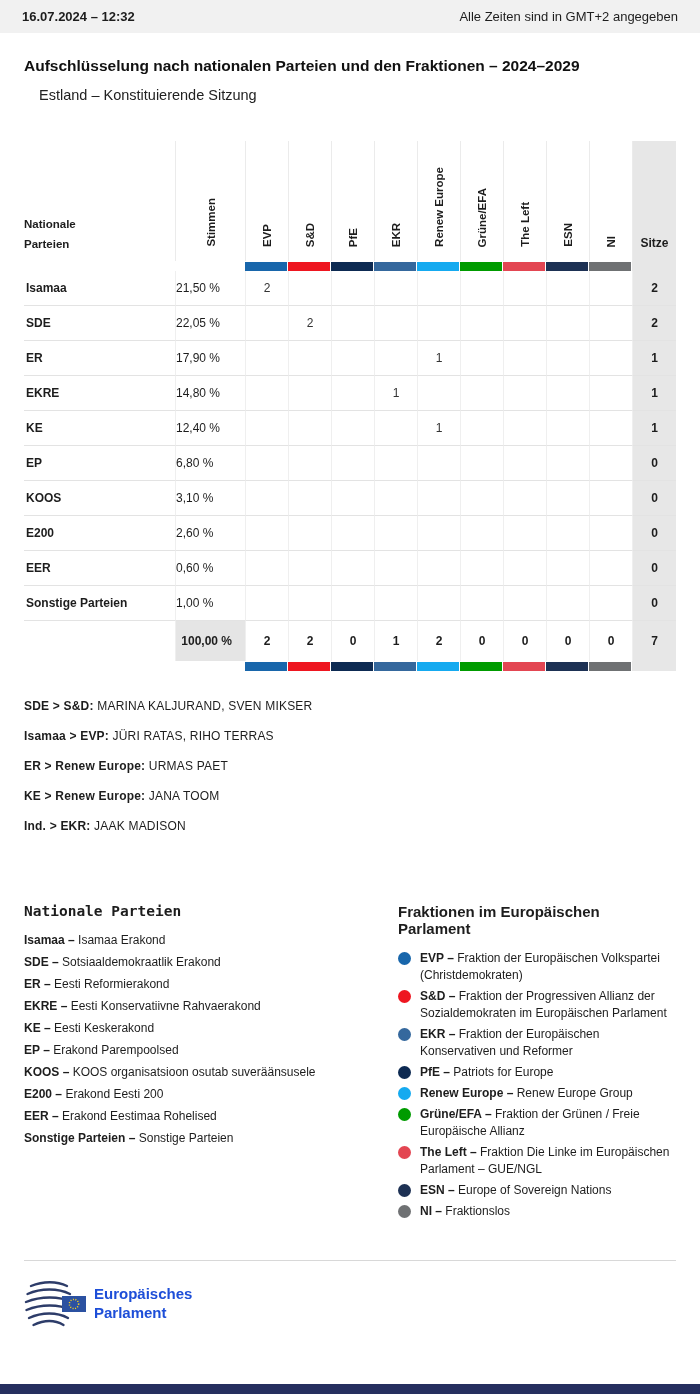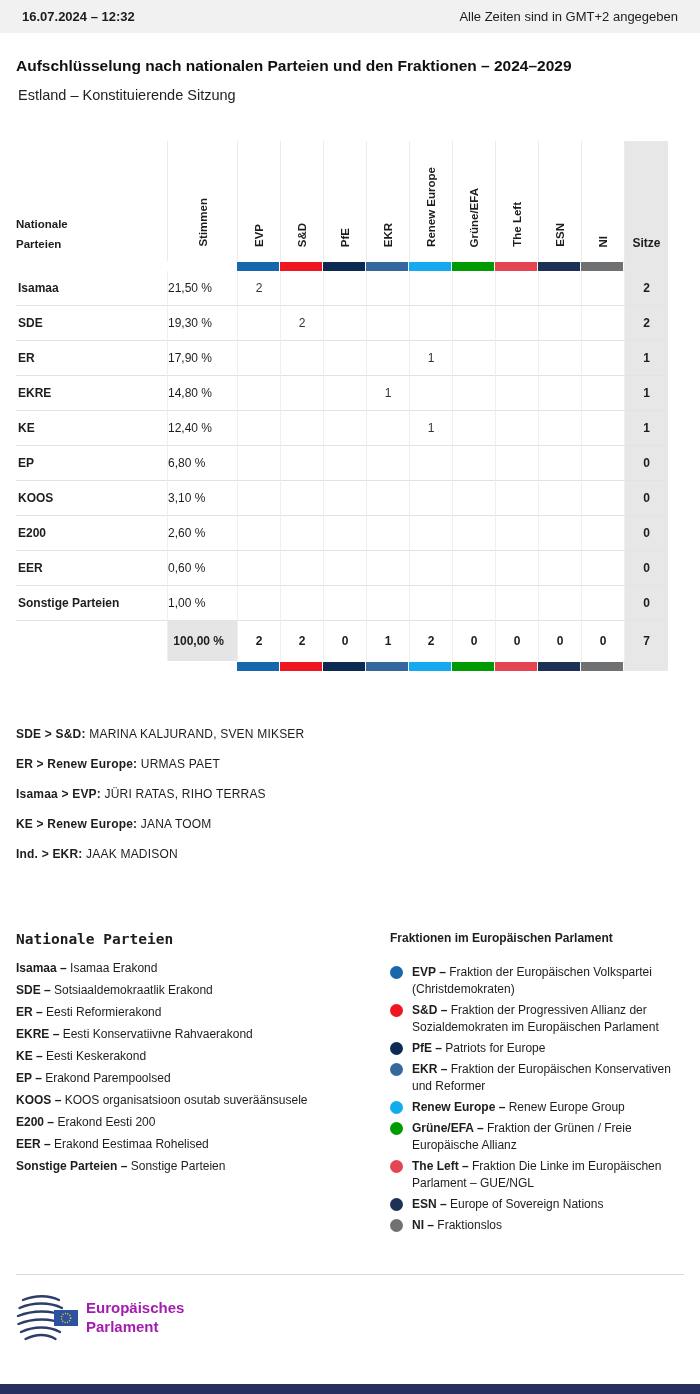--- a/index.html
+++ b/index.html
@@ -8,23 +8,23 @@
     width: 700px; height: 1394px; position: relative; overflow: hidden;
     background: #ffffff; color: #1d1d1d;
     font-family: "Liberation Sans", sans-serif;
   }
   .topbar {
     height: 33px; background: #f1f1f1;
     display: flex; justify-content: space-between; align-items: center;
     padding: 8px 22px; font-size: 13px; gap: 8px;
   }
   .topbar .dt { font-weight: bold; }
-  .content { padding: 0 16px; }
+  .content { padding: 0 24px; }
   .title { margin: 24px 0 0; font-size: 15.5px; font-weight: bold; color: #111; }
-  .subtitle { margin: 12px 0 0 2px; font-size: 14.5px; font-weight: normal; color: #222; }
+  .subtitle { margin: 12px 0 0 15px; font-size: 14.5px; font-weight: normal; color: #222; }
 
   table.results { border-collapse: separate; border-spacing: 0; table-layout: fixed; width: 652px; margin-top: 38px; }
   th, td { padding: 0; }
   th.rot-cell { height: 120px; vertical-align: bottom; text-align: center; border-left: 1px solid #ebebeb; padding-bottom: 10px; }
   .rot { writing-mode: vertical-rl; transform: rotate(180deg); display: inline-block; font-weight: bold; font-size: 11.5px; white-space: nowrap; }
   th.party-head { vertical-align: bottom; text-align: left; padding-bottom: 6px; }
   .party-head-label { display: inline-block; width: 57px; overflow-wrap: break-word; word-wrap: break-word; font-weight: bold; font-size: 11.5px; line-height: 1.8; }
   th.seats-head { vertical-align: bottom; background: #e7e7e7; border-left: 1px solid #ebebeb; padding-bottom: 10px; }
   .seats-head-label { font-weight: bold; font-size: 12px; }
 
@@ -36,38 +36,38 @@
   td.seats-cell { text-align: center; font-weight: bold; background: #e7e7e7; }
 
   tr.total-row td { height: 40px; font-weight: bold; font-size: 12px; border-bottom: none; }
   td.total-votes { background: #e5e5e5; text-align: right; padding-right: 13px; }
   td.total-num { text-align: center; }
 
   table.results tr.bar-row td { height: 10px; border: none; }
   table.results tr.bar-row td.seats-col { background: #e7e7e7; }
   .bar { height: 9px; margin-right: 1px; }
 
-  .members { margin-top: 56px; }
+  .members { margin-top: 28px; }
   .member-line { font-size: 12px; margin-bottom: 16px; letter-spacing: 0.2px; }
 
   .legends { display: flex; margin-top: 70px; }
   .legend-left { width: 374px; flex: none; }
   .legend-right { flex: 1; }
   .legend-title-mono { font-family: "DejaVu Sans Mono", monospace; font-size: 14.5px; font-weight: bold; margin-bottom: 14px; }
-  .legend-title { font-size: 12px; font-weight: bold; margin-bottom: 19px; }
+  .legend-title { font-size: 15px; font-weight: bold; margin-bottom: 13px; }
   .party-item { font-size: 12px; margin-bottom: 8px; }
   .group-item { display: flex; margin-bottom: 4px; font-size: 12px; line-height: 17px; }
   .dot { width: 13px; height: 13px; border-radius: 50%; flex: none; margin: 2px 9px 0 0; }
 
   .rule { border: none; border-top: 1px solid #d8d8d8; margin: 36px 0 0; }
   .note { font-size: 12.5px; line-height: 1.5; margin: 12px 0 0; color: #222; }
   .source-row { display: flex; justify-content: space-between; align-items: center; margin-top: 20px; }
   .source { font-size: 13.5px; margin: 0; }
   .logo { display: flex; align-items: center; }
-  .logo-text { font-size: 15px; font-weight: bold; color: #a21caf; line-height: 1.25; margin-left: 8px; }
+  .logo-text { font-size: 15px; font-weight: bold; color: #1d4ed8; line-height: 1.25; margin-left: 8px; }
   .bottom-bar { position: absolute; left: 0; bottom: 0; width: 100%; height: 10px; background: #262f5f; }
 </style>
 </head>
 <body>
 
 <div class="topbar">
   <span class="dt">16.07.2024 – 12:32</span>
   <span>Alle Zeiten sind in GMT+2 angegeben</span>
 </div>
 
@@ -148,21 +148,21 @@
           <td class="num-cell"></td>
           <td class="num-cell"></td>
           <td class="num-cell"></td>
           <td class="num-cell"></td>
           <td class="num-cell"></td>
           <td class="num-cell"></td>
           <td class="seats-cell">2</td>
         </tr>
         <tr class="data-row">
           <td class="party-cell">SDE</td>
-          <td class="votes-cell">19,30 %</td>
+          <td class="votes-cell">22,05 %</td>
           <td class="num-cell"></td>
           <td class="num-cell">2</td>
           <td class="num-cell"></td>
           <td class="num-cell"></td>
           <td class="num-cell"></td>
           <td class="num-cell"></td>
           <td class="num-cell"></td>
           <td class="num-cell"></td>
           <td class="num-cell"></td>
           <td class="seats-cell">2</td>
@@ -323,22 +323,22 @@
           <td class="bar-cell">
             <div class="bar" style="background: rgb(111, 113, 115);"></div>
           </td>
           <td class="seats-col"></td>
         </tr>
       </tbody>
   </table>
 
   <div class="members" id="members">
       <div class="member-line"><b>SDE &gt; S&amp;D:</b> <span>MARINA KALJURAND, SVEN MIKSER</span></div>
+      <div class="member-line"><b>Isamaa &gt; EVP:</b> <span>JÜRI RATAS, RIHO TERRAS</span></div>
       <div class="member-line"><b>ER &gt; Renew Europe:</b> <span>URMAS PAET</span></div>
-      <div class="member-line"><b>Isamaa &gt; EVP:</b> <span>JÜRI RATAS, RIHO TERRAS</span></div>
       <div class="member-line"><b>KE &gt; Renew Europe:</b> <span>JANA TOOM</span></div>
       <div class="member-line"><b>Ind. &gt; EKR:</b> <span>JAAK MADISON</span></div>
     </div>
 
   <div class="legends">
     <div class="legend-left">
       <div class="legend-title-mono">Nationale Parteien</div>
       <div id="legend-parties">
           <div class="party-item"><b>Isamaa – </b><span>Isamaa Erakond</span></div>
           <div class="party-item"><b>SDE – </b><span>Sotsiaaldemokraatlik Erakond</span></div>
@@ -357,26 +357,26 @@
       <div id="legend-groups">
           <div class="group-item">
             <span class="dot" style="background: rgb(24, 102, 171);"></span>
             <div class="group-text"><b>EVP – </b><span>Fraktion der Europäischen Volkspartei (Christdemokraten)</span></div>
           </div>
           <div class="group-item">
             <span class="dot" style="background: rgb(238, 22, 32);"></span>
             <div class="group-text"><b>S&amp;D – </b><span>Fraktion der Progressiven Allianz der Sozialdemokraten im Europäischen Parlament</span></div>
           </div>
           <div class="group-item">
+            <span class="dot" style="background: rgb(53, 104, 157);"></span>
+            <div class="group-text"><b>EKR – </b><span>Fraktion der Europäischen Konservativen und Reformer</span></div>
+          </div>
+          <div class="group-item">
             <span class="dot" style="background: rgb(13, 42, 82);"></span>
             <div class="group-text"><b>PfE – </b><span>Patriots for Europe</span></div>
-          </div>
-          <div class="group-item">
-            <span class="dot" style="background: rgb(53, 104, 157);"></span>
-            <div class="group-text"><b>EKR – </b><span>Fraktion der Europäischen Konservativen und Reformer</span></div>
           </div>
           <div class="group-item">
             <span class="dot" style="background: rgb(21, 170, 240);"></span>
             <div class="group-text"><b>Renew Europe – </b><span>Renew Europe Group</span></div>
           </div>
           <div class="group-item">
             <span class="dot" style="background: rgb(0, 155, 0);"></span>
             <div class="group-text"><b>Grüne/EFA – </b><span>Fraktion der Grünen / Freie Europäische Allianz</span></div>
           </div>
           <div class="group-item">

